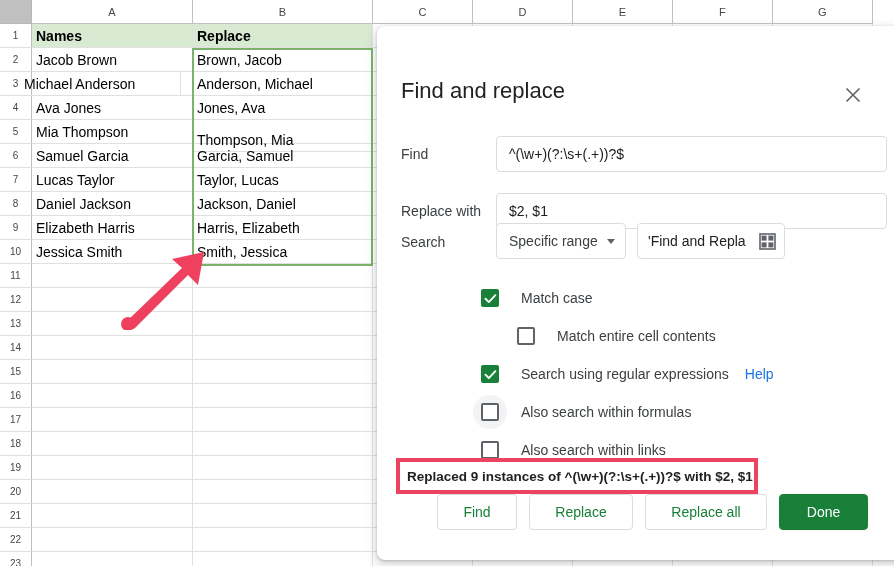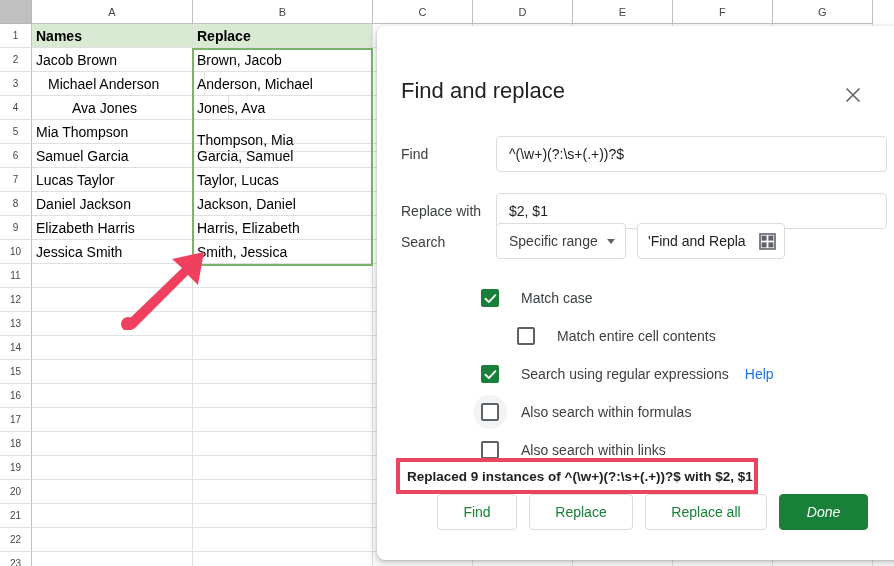--- a/index.html
+++ b/index.html
@@ -193,21 +193,20 @@
   }
   .btn.secondary {
     border: 1px solid #dadce0;
     background: #fff;
     color: #188038;
   }
   .btn.primary {
     border: 1px solid #188038;
     background: #188038;
     color: #ffffff;
-    font-style: italic;
   }
 </style>
 </head>
 <body>
 
 <div id="root">
 
   <div id="sheet">
     <div class="corner-box"></div>
     <div id="colheads">
@@ -403,23 +402,23 @@
         <div class="cell" style="left: 193px; width: 180px; top: 552px;"></div>
         <div class="cell" style="left: 373px; width: 100px; top: 552px;"></div>
         <div class="cell" style="left: 473px; width: 100px; top: 552px;"></div>
         <div class="cell" style="left: 573px; width: 100px; top: 552px;"></div>
         <div class="cell" style="left: 673px; width: 100px; top: 552px;"></div>
         <div class="cell" style="left: 773px; width: 100px; top: 552px;"></div>
         <div class="cell header-cell" style="left: 32px; width: 161px; top: 24px;">Names</div>
         <div class="cell header-cell" style="left: 193px; width: 180px; top: 24px;">Replace</div>
         <div class="cell" style="left: 32px; width: 161px; top: 48px;">Jacob Brown</div>
         <div class="cell" style="left: 193px; width: 180px; top: 48px;">Brown, Jacob</div>
-        <div class="cell" style="left: 44px; width: 161px; top: 72px;">Michael Anderson</div>
+        <div class="cell" style="left: 20px; width: 161px; top: 72px;">Michael Anderson</div>
         <div class="cell" style="left: 193px; width: 180px; top: 72px;">Anderson, Michael</div>
-        <div class="cell" style="left: 32px; width: 161px; top: 96px; margin-left: 36px;">Ava Jones</div>
+        <div class="cell" style="left: 32px; width: 161px; top: 96px;">Ava Jones</div>
         <div class="cell" style="left: 193px; width: 180px; top: 96px;">Jones, Ava</div>
         <div class="cell" style="left: 32px; width: 161px; top: 120px;">Mia Thompson</div>
         <div class="cell" style="left: 193px; width: 208px; top: 128px;">Thompson, Mia</div>
         <div class="cell" style="left: 32px; width: 161px; top: 144px;">Samuel Garcia</div>
         <div class="cell" style="left: 193px; width: 180px; top: 144px;">Garcia, Samuel</div>
         <div class="cell" style="left: 32px; width: 161px; top: 168px; text-align: right;">Lucas Taylor</div>
         <div class="cell" style="left: 193px; width: 180px; top: 168px;">Taylor, Lucas</div>
         <div class="cell" style="left: 32px; width: 161px; top: 192px;">Daniel Jackson</div>
         <div class="cell" style="left: 193px; width: 180px; top: 192px;">Jackson, Daniel</div>
         <div class="cell" style="left: 32px; width: 161px; top: 216px;">Elizabeth Harris</div>

